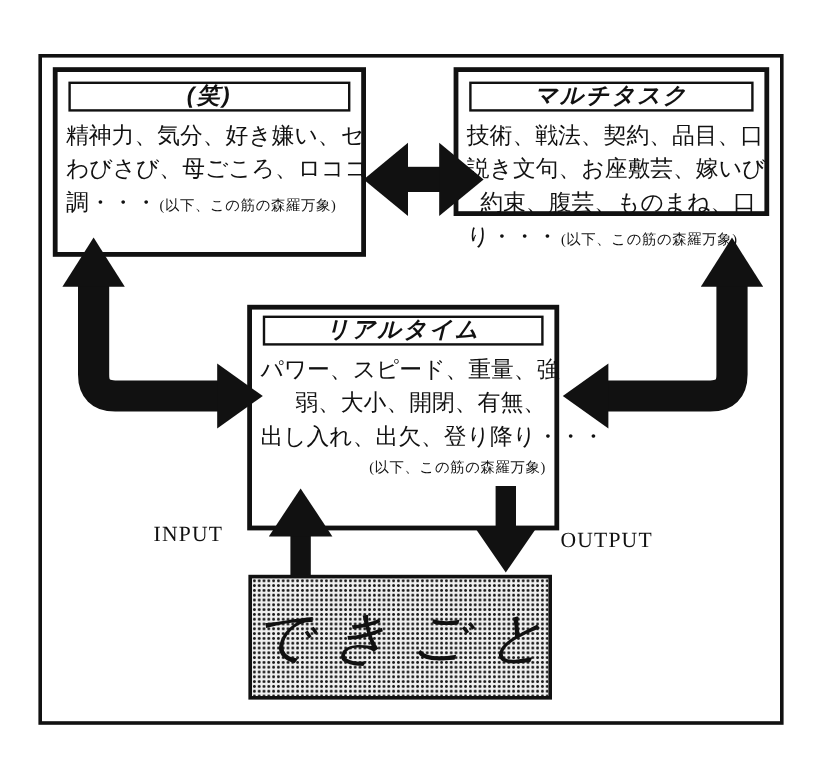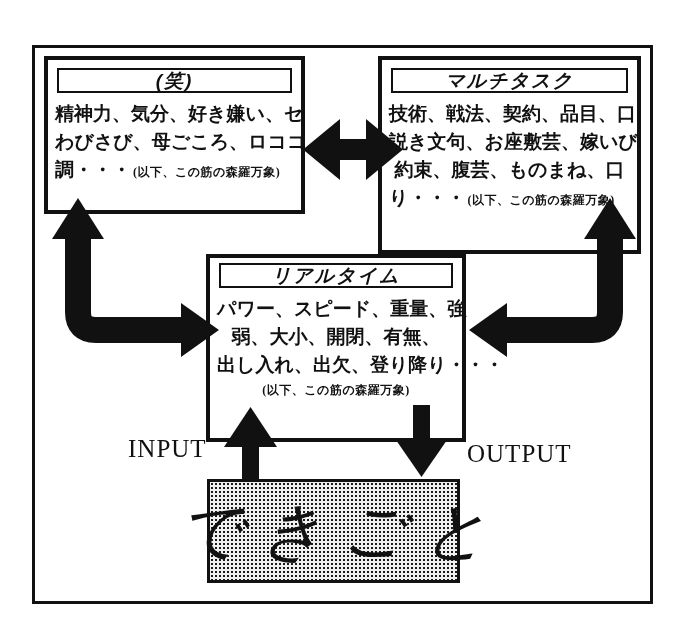--- a/index.html
+++ b/index.html
@@ -18,21 +18,21 @@
     width: 621px; height: 559px;
     border: 3px solid #111;
     background: #fff;
   }
   .box {
     position: absolute;
     border: 4px solid #111;
     background: #fff;
   }
   .box-smile    { left: 44px;  top: 56px;  width: 261px; height: 158px; }
-  .box-multitask{ left: 378px; top: 56px;  width: 263px; height: 198px; }
+  .box-multitask{ left: 378px; top: 56px;  width: 263px; height: 124px; }
   .box-realtime { left: 206px; top: 254px; width: 260px; height: 188px; }
   .title-bar {
     margin: 8px 9px 0 9px;
     border: 2px solid #111;
     height: 25px;
     line-height: 21px;
     text-align: center;
     font-family: "Liberation Sans", "DejaVu Sans", sans-serif;
     font-weight: bold;
     font-style: italic;
@@ -40,21 +40,21 @@
     letter-spacing: 2px;
   }
   .box-realtime .title-bar { margin-top: 5px; }
   .box-body {
     margin-top: 7px;
     padding: 0 7px;
     font-size: 19px;
     line-height: 28px;
     letter-spacing: 0px;
   }
-  .bline { text-align: center; white-space: nowrap; font-weight: bold; }
+  .bline { text-align: right; white-space: nowrap; }
   .bline.flush {
     display: flex;
     align-items: baseline;
     justify-content: flex-start;
     gap: 2px;
   }
   .note { font-size: 12px; letter-spacing: 0.5px; white-space: nowrap; }
   .bline.note-line { line-height: 18px; }
   .event-box {
     position: absolute;
@@ -63,29 +63,29 @@
     border: 3px solid #111;
     background-color: #f0f0f0;
     background-image: radial-gradient(circle, #1a1a1a 1px, transparent 1.3px);
     background-size: 4px 4px;
     display: flex;
     align-items: center;
     justify-content: center;
   }
   .event-label {
     font-style: italic;
-    font-size: 63px;
+    font-size: 47px;
     letter-spacing: 17px;
     margin-right: -17px;
     white-space: nowrap;
     color: #111;
   }
   .io-label {
     position: absolute;
-    font-size: 25px;
+    font-size: 18px;
     letter-spacing: 1px;
     color: #111;
   }
   .io-input  { left: 128px; top: 435px; }
   .io-output { left: 467px; top: 440px; }
   svg.arrows {
     position: absolute;
     left: 0; top: 0;
     pointer-events: none;
   }

